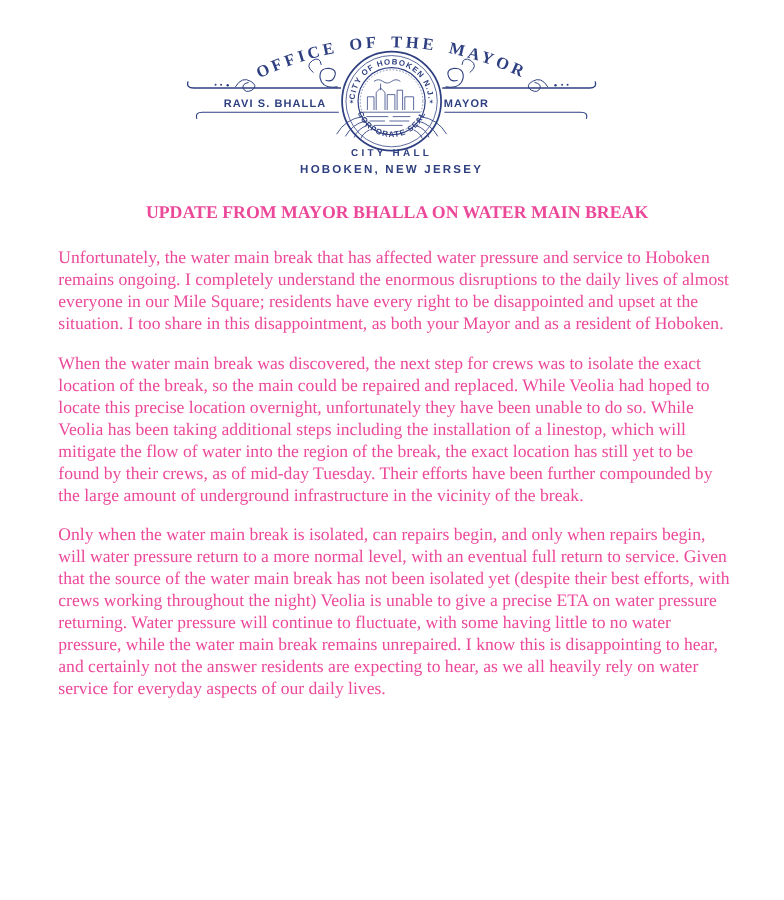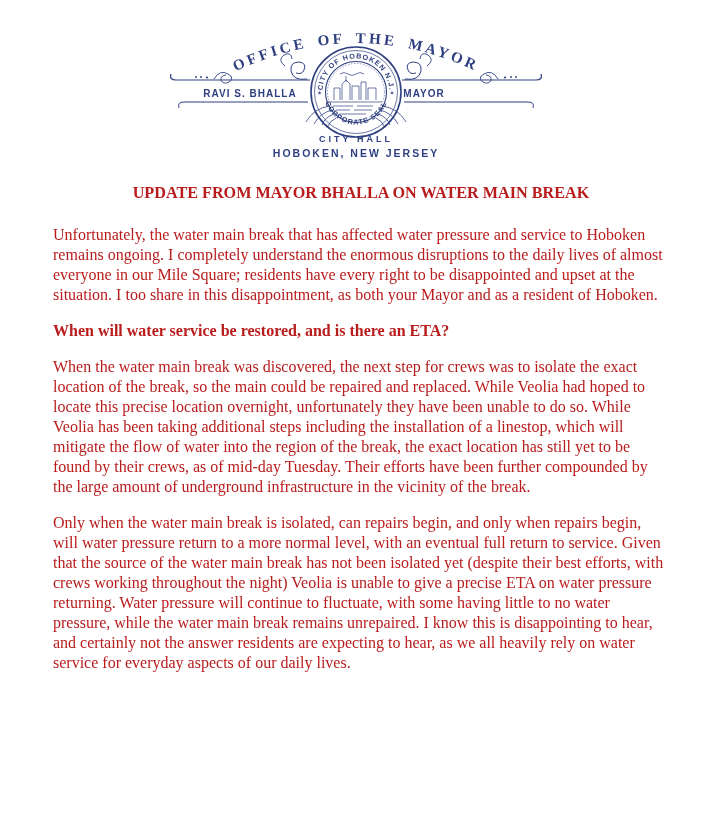--- a/index.html
+++ b/index.html
@@ -28,21 +28,21 @@
   .addr1 {
     font-family: "Liberation Sans", sans-serif;
     font-weight: 600; font-size: 9px; letter-spacing: 3px;
   }
   .addr2 {
     font-family: "Liberation Sans", sans-serif;
     font-weight: 600; font-size: 10.5px; letter-spacing: 2px;
   }
   main.letter-body {
     margin: 17px 0 0 53px; width: 616px;
-    font-size: 16px; line-height: 20px; color: #b91c1c;
+    font-size: 16px; line-height: 20px; color: #ec4899;
   }
   main.letter-body h1 {
     font-size: 16.2px; font-weight: 700; text-align: center;
     margin: 0 0 22px 0; line-height: 20px;
   }
   main.letter-body h2 {
     font-size: 16px; font-weight: 700;
     margin: 0 0 16px 0; line-height: 20px;
   }
   main.letter-body p { margin: 0 0 16px 0; }
@@ -115,18 +115,17 @@
       </g>
     </g>
 
     <text class="addr1" x="356" y="122" text-anchor="middle">CITY HALL</text>
     <text class="addr2" x="356" y="137" text-anchor="middle">HOBOKEN, NEW JERSEY</text>
   </svg>
 
   <main class="letter-body">
     <h1>UPDATE FROM MAYOR BHALLA ON WATER MAIN BREAK</h1>
     <p>Unfortunately, the water main break that has affected water pressure and service to Hoboken remains ongoing. I completely understand the enormous disruptions to the daily lives of almost everyone in our Mile Square; residents have every right to be disappointed and upset at the situation. I too share in this disappointment, as both your Mayor and as a resident of Hoboken.</p>
-    <h2>When will water service be restored, and is there an ETA?</h2>
     <p>When the water main break was discovered, the next step for crews was to isolate the exact location of the break, so the main could be repaired and replaced. While Veolia had hoped to locate this precise location overnight, unfortunately they have been unable to do so. While Veolia has been taking additional steps including the installation of a linestop, which will mitigate the flow of water into the region of the break, the exact location has still yet to be found by their crews, as of mid-day Tuesday. Their efforts have been further compounded by the large amount of underground infrastructure in the vicinity of the break.</p>
     <p>Only when the water main break is isolated, can repairs begin, and only when repairs begin, will water pressure return to a more normal level, with an eventual full return to service. Given that the source of the water main break has not been isolated yet (despite their best efforts, with crews working throughout the night) Veolia is unable to give a precise ETA on water pressure returning. Water pressure will continue to fluctuate, with some having little to no water pressure, while the water main break remains unrepaired. I know this is disappointing to hear, and certainly not the answer residents are expecting to hear, as we all heavily rely on water service for everyday aspects of our daily lives.</p>
   </main>
 
 </div>
 
 </body></html>

